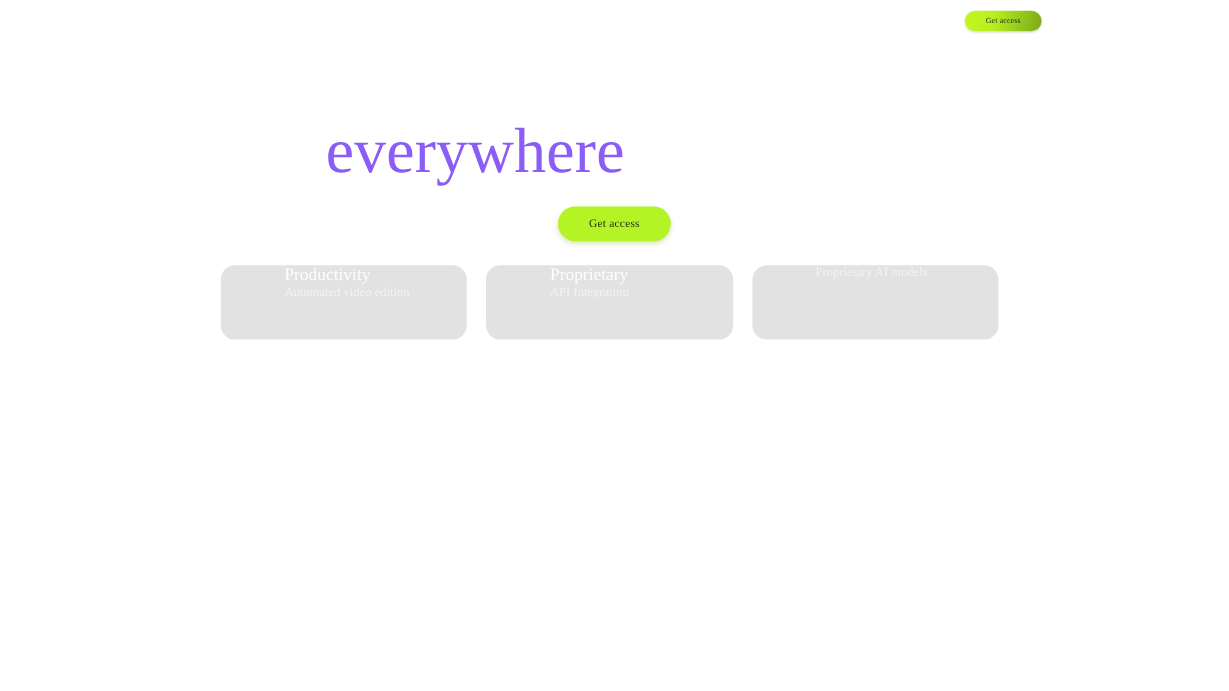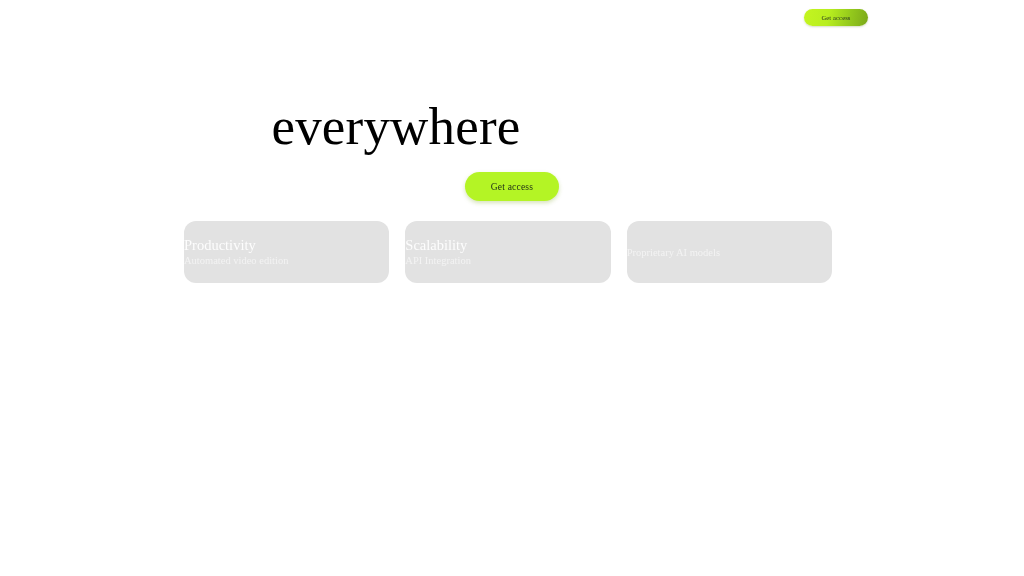--- a/index.html
+++ b/index.html
@@ -60,21 +60,21 @@
     top: 96px;
     left: 0;
     width: 792px;
     margin: 0;
     text-align: center;
     font-family: "Liberation Serif", serif;
     font-weight: 400;
     font-size: 53px;
     line-height: 60px;
     letter-spacing: 0.2px;
-    color: #000000;
+    color: #8b5cf6;
     white-space: nowrap;
   }
 
   .hero-cta-wrap {
     position: absolute;
     top: 172px;
     left: 0;
     width: 1024px;
     display: flex;
     justify-content: center;
@@ -107,23 +107,24 @@
     height: 62px;
     display: flex;
     gap: 16px;
   }
   .feature-card {
     flex: 1 1 0;
     height: 62px;
     background: #e2e2e2;
     border-radius: 12px;
     box-sizing: border-box;
+    padding-left: 53px;
     display: flex;
     flex-direction: column;
-    justify-content: center;
+    justify-content: flex-start;
     overflow: hidden;
   }
   .feature-title {
     font-family: "Liberation Serif", serif;
     font-size: 14.5px;
     line-height: 17px;
     font-weight: 400;
     color: #fdfdfd;
     white-space: nowrap;
   }
@@ -152,21 +153,21 @@
   </div>
 
   <div class="features">
 
     <div class="feature-card">
       <span class="feature-title">Productivity</span>
       <span class="feature-sub">Automated video edition</span>
     </div>
 
     <div class="feature-card">
-      <span class="feature-title">Scalability</span>
+      <span class="feature-title">Proprietary</span>
       <span class="feature-sub">API Integration</span>
     </div>
 
     <div class="feature-card">
       <span class="feature-sub">Proprietary AI models</span>
     </div>
 
   </div>
 </div>
 

